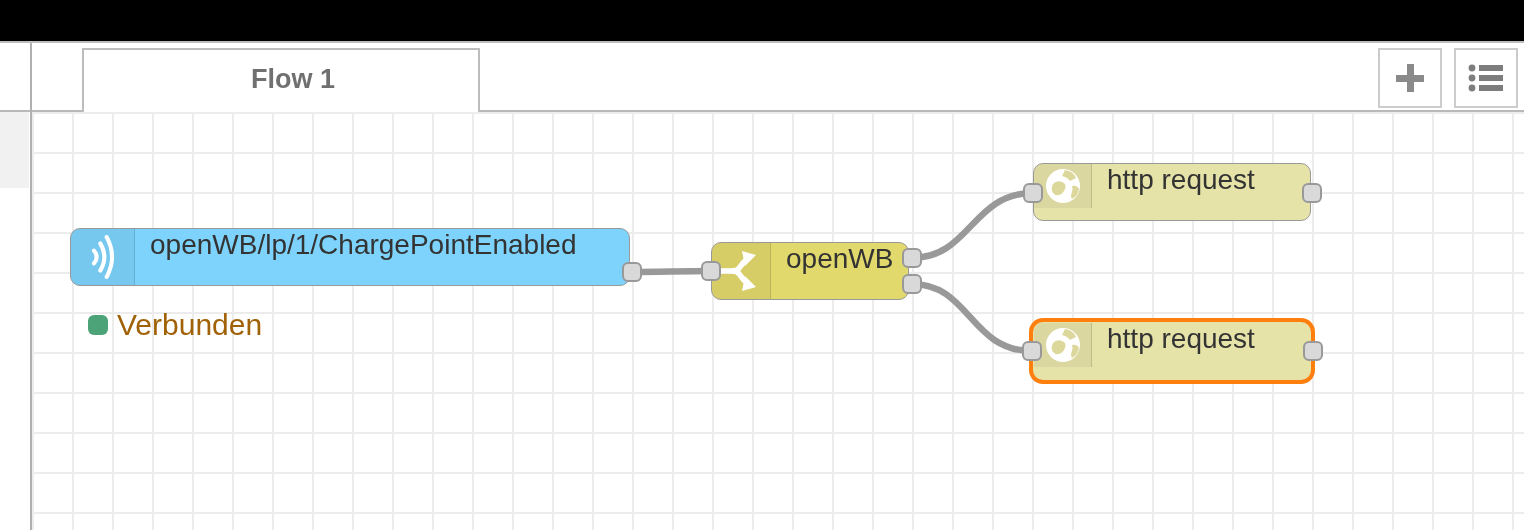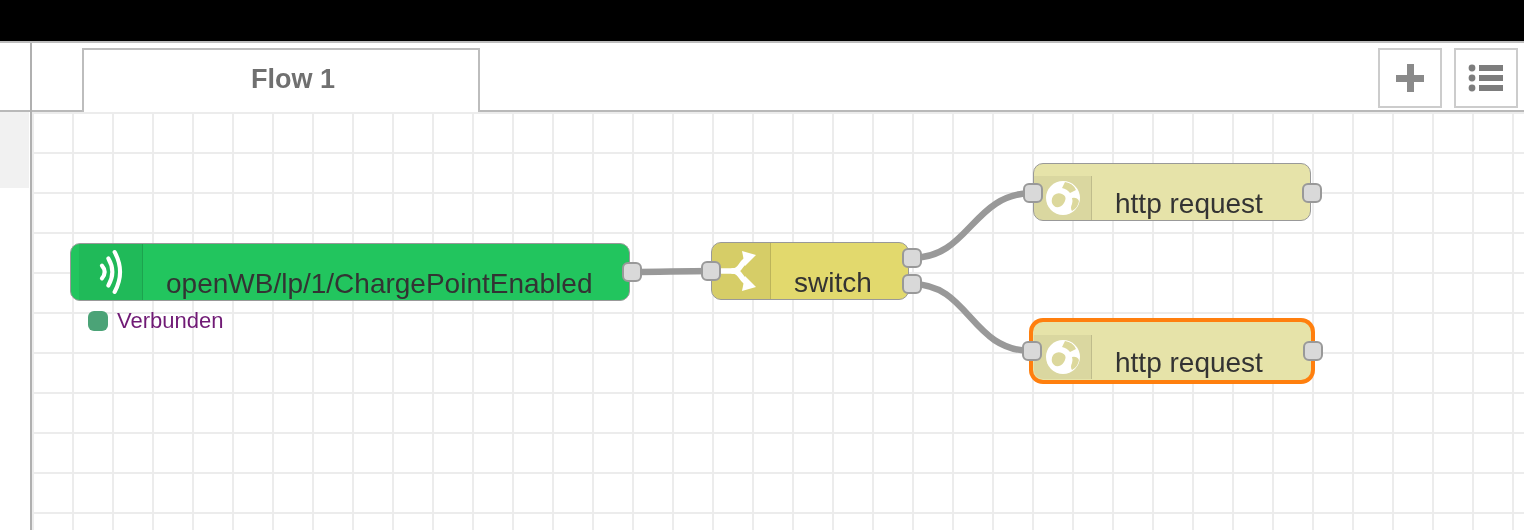--- a/index.html
+++ b/index.html
@@ -32,39 +32,39 @@
       linear-gradient(to right, #ececec 2px, transparent 2px),
       linear-gradient(to bottom, #ececec 2px, transparent 2px);
     background-size:40px 40px; background-position:1px 0; }
   .palette-fragment { position:absolute; left:0; top:112px; width:29px; height:76px; background:#f1f1f1; z-index:2; }
 
   .wires { position:absolute; left:0; top:0; width:1524px; height:530px; z-index:2; pointer-events:none; }
   .wires path { pointer-events:stroke; cursor:pointer; }
 
   
   .node { position:absolute; height:58px; border:1.5px solid #999; border-radius:10px;
-    display:flex; align-items:flex-end; z-index:4; cursor:pointer; overflow:hidden;gap:8px; }
-  .node-mqtt   { left:70px;   top:243px; width:560px; background:#22c55e;padding-left:8px; }
+    display:flex; align-items:flex-start; z-index:4; cursor:pointer; overflow:hidden; }
+  .node-mqtt   { left:70px;   top:228px; width:560px; background:#7dd3fc; }
   .node-switch { left:711px;  top:242px; width:198px; background:#e2d96d; }
   .node-http1  { left:1033px; top:163px; width:278px; background:#e6e3a9; }
   .node-http2  { left:1033px; top:322px; width:278px; background:#e6e3a9;
     border-color:transparent; box-shadow:0 0 0 4px #ff7f0e; }
 
   .node-icon-region { display:flex; align-items:center; justify-content:center;
     background:rgba(0,0,0,0.05); border-right:1.5px solid rgba(0,0,0,0.12); flex:none; }
   .iw-64 { width:64px; } .iw-59 { width:59px; } .iw-58 { width:58px; }
   .node-label { display:flex; align-items:center; padding-left:15px; font-size:28px; color:#333; white-space:nowrap; }
 
   .port { position:absolute; width:20px; height:20px; border-radius:6px;
     background:#d9d9d9; border:2px solid #999; z-index:5; cursor:crosshair; }
 
   
   .status { position:absolute; left:88px; top:308px; z-index:3; display:flex; align-items:center; }
   .status-dot { width:20px; height:20px; border-radius:6px; background:#4ba377; flex:none; }
-  .status-text { margin-left:9px; font-size:22px; color:#701a75; }
+  .status-text { margin-left:9px; font-size:30px; color:#a16207; }
 </style>
 </head>
 <body>
 
 <div class="app-header"></div>
 <div class="header-underline"></div>
 
 <div class="tabbar"></div>
 <div class="tabbar-bottom-line"></div>
 <div class="left-divider"></div>
@@ -120,21 +120,21 @@
 <div class="node node-switch">
   <div class="node-icon-region iw-59">
     <svg width="52" height="56" viewBox="0 0 52 56">
       <path d="M6 28 H18" stroke="#fff" stroke-width="5.5" fill="none" stroke-linecap="round"></path>
       <path d="M18 28 C25 28 25 22 30 18" stroke="#fff" stroke-width="5.5" fill="none" stroke-linecap="round"></path>
       <path d="M18 28 C25 28 25 34 30 38" stroke="#fff" stroke-width="5.5" fill="none" stroke-linecap="round"></path>
       <polygon points="27,8 41,12 30,23" fill="#fff"></polygon>
       <polygon points="27,48 41,44 30,33" fill="#fff"></polygon>
     </svg>
   </div>
-  <div class="node-label">switch</div>
+  <div class="node-label">openWB</div>
 </div>
 
 <div class="node node-http1">
   <div class="node-icon-region iw-58">
     <svg width="44" height="44" viewBox="0 0 44 44">
       <circle cx="22" cy="22" r="17" fill="#fff"></circle>
       <path d="M13 19 q4 -3 8 -1 q5 2 3 7 q-2 5 -6 6 q-5 1 -7 -4 q-1 -5 2 -8 z" fill="#dcd89c"></path>
       <path d="M24 6 q8 1 11 8 l-6 3 q-3 -4 -8 -5 z" fill="#dcd89c"></path>
       <path d="M31 22 q5 -1 7 3 q-1 7 -7 10 q-2 -3 0 -7 q1 -3 0 -6 z" fill="#dcd89c"></path>
     </svg>

